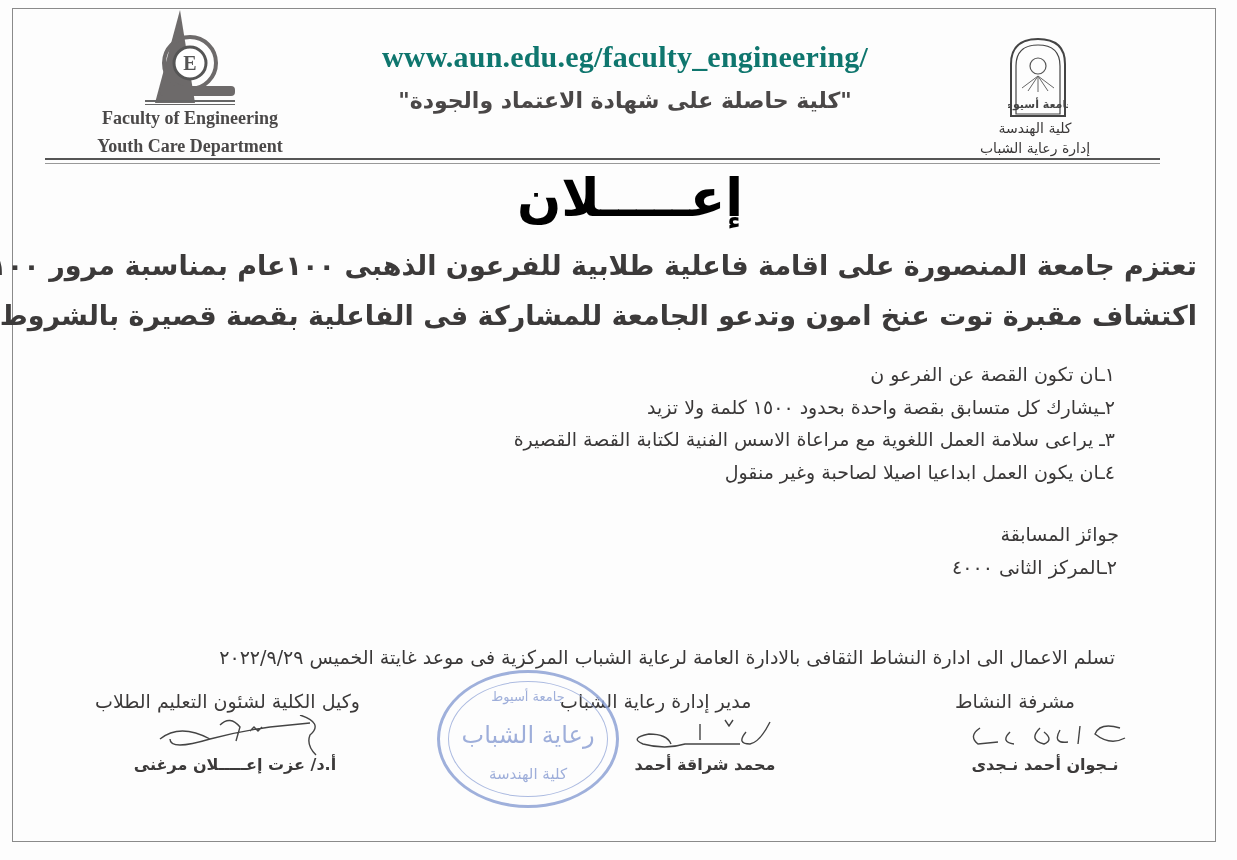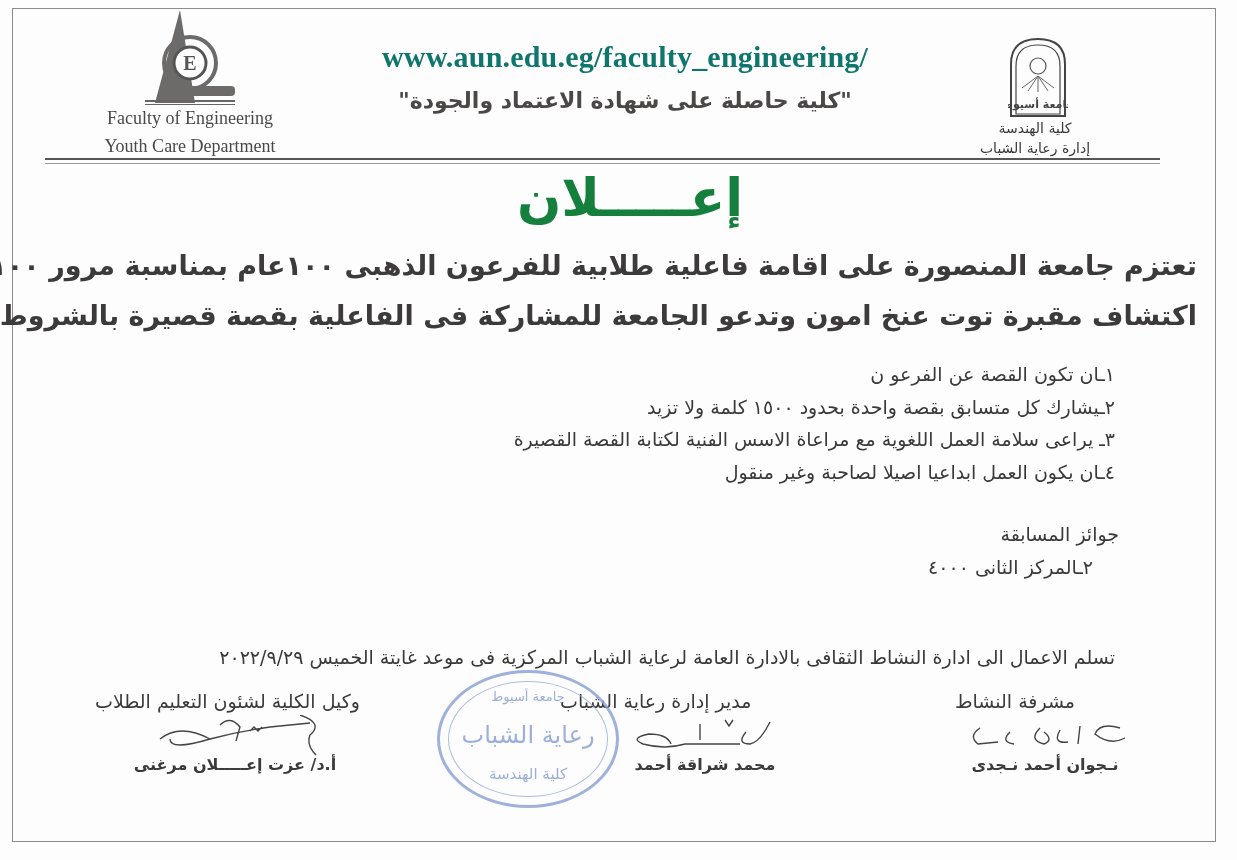--- a/index.html
+++ b/index.html
@@ -9,29 +9,29 @@
   }
   .frame {
     position:absolute; left:12px; top:8px; width:1204px; height:834px;
     border:1px solid #8a8a8a; box-sizing:border-box;
   }
   .abs { position:absolute; }
   .rtl { direction:rtl; }
 
   
   .logo-left { left:135px; top:8px; width:110px; height:100px; }
-  .fac-en { left:60px; width:260px; text-align:center; font-family:"Liberation Serif", serif; font-weight:normal; font-size:18px; color:#4a4848; }
+  .fac-en { left:60px; width:260px; text-align:center; font-family:"Liberation Serif", serif; font-weight:bold; font-size:18px; color:#4a4848; }
   .url { left:330px; top:40px; width:590px; text-align:center; font-family:"Liberation Serif", serif; font-weight:bold; font-size:30px; color:#0f766e; letter-spacing:0.2px; }
   .motto { left:330px; top:88px; width:590px; text-align:center; font-weight:bold; font-size:22px; color:#4a4747; }
   .logo-right { left:1008px; top:36px; width:60px; height:82px; }
   .fac-ar { left:960px; width:150px; text-align:center; font-size:14px; color:#3a3838; }
   .hr { left:45px; width:1115px; height:0; border-top:2px solid #555; }
   .hr2 { left:45px; width:1115px; height:0; border-top:1px solid #999; }
 
-  .title { left:480px; top:168px; width:300px; text-align:center; font-weight:bold; font-size:52px; color:#15803d; letter-spacing:4px; }
+  .title { left:480px; top:168px; width:300px; text-align:center; font-weight:bold; font-size:52px; color:#000000; letter-spacing:4px; }
 
   .intro { right:40px; width:1150px; text-align:right; font-weight:bold; font-size:27px; color:#3c3a3a; white-space:nowrap; }
 
   .list { right:122px; width:800px; text-align:right; font-size:19px; color:#3a3838; line-height:32.5px; }
   .list div { white-space:nowrap; }
 
   .deliver { right:122px; width:1100px; text-align:right; font-size:19px; color:#3a3838; white-space:nowrap; }
 
   .sig-title { font-weight:normal; font-size:19px; color:#3c3a3a; text-align:left; white-space:nowrap; }
   .sig-name { font-weight:bold; font-size:16px; color:#3c3a3a; text-align:center; white-space:nowrap; }
@@ -86,21 +86,21 @@
 
 <div class="abs list rtl" style="top:358px">
   <div>١ـان تكون القصة عن الفرعو ن</div>
   <div>٢ـيشارك كل متسابق بقصة واحدة بحدود ١٥٠٠ كلمة ولا تزيد</div>
   <div>٣ـ يراعى سلامة العمل اللغوية مع مراعاة الاسس الفنية لكتابة القصة القصيرة</div>
   <div>٤ـان يكون العمل ابداعيا اصيلا لصاحبة وغير منقول</div>
 </div>
 
 <div class="abs list rtl" style="top:518px; right:118px;">
   <div>جوائز المسابقة</div>
-  <div style="margin-right:26px">٢ـالمركز الثانى ٤٠٠٠</div>
+  <div style="margin-right:2px">٢ـالمركز الثانى ٤٠٠٠</div>
 </div>
 
 <div class="abs deliver rtl" style="top:646px">تسلم الاعمال الى ادارة النشاط الثقافى بالادارة العامة لرعاية الشباب المركزية فى موعد غايتة الخميس ٢٠٢٢/٩/٢٩</div>
 
 <div class="abs sig-title rtl" style="left:955px; top:690px; width:180px;">مشرفة النشاط</div>
 <svg class="abs" style="left:960px; top:718px; width:170px; height:34px;" viewBox="0 0 170 34">
   <path d="M160,10 Q140,4 135,16 Q150,28 165,20 M120,8 L118,26 M100,12 q-8,14 8,12 M80,10 q-12,12 4,16 q10,-4 0,-12 M50,14 q-10,10 4,12 M20,10 q-12,8 -2,16 l20,-2" fill="none" stroke="#444" stroke-width="1.4"></path>
 </svg>
 <div class="abs sig-name rtl" style="left:955px; top:755px; width:180px;">نـجوان أحمد نـجدى</div>
 

